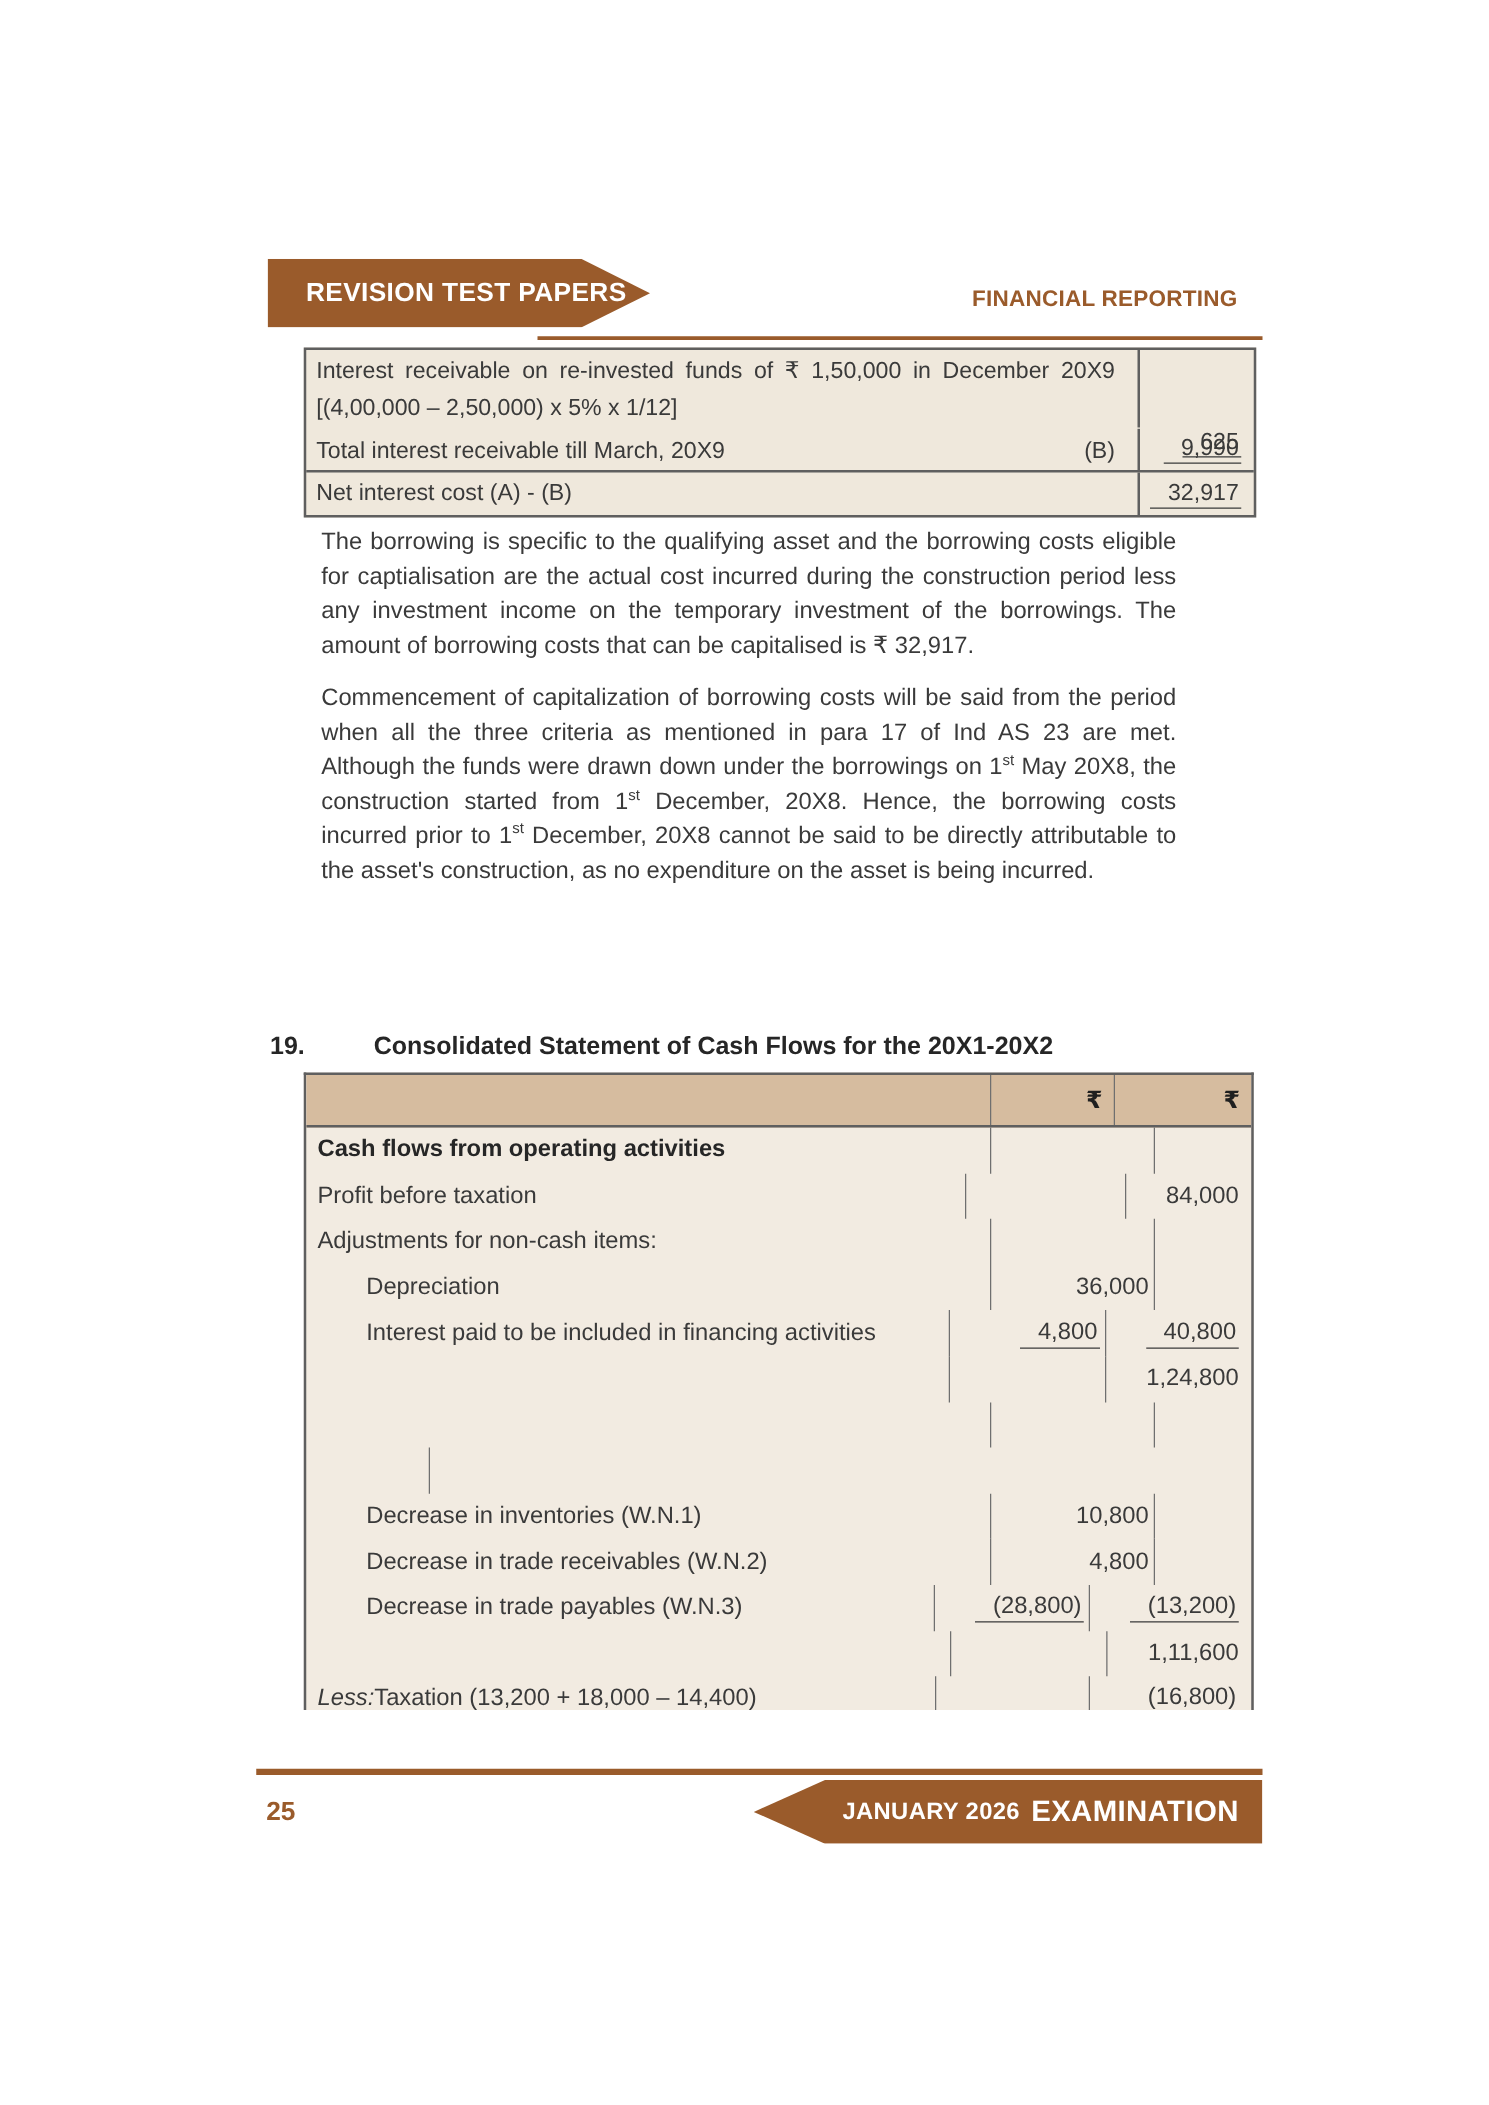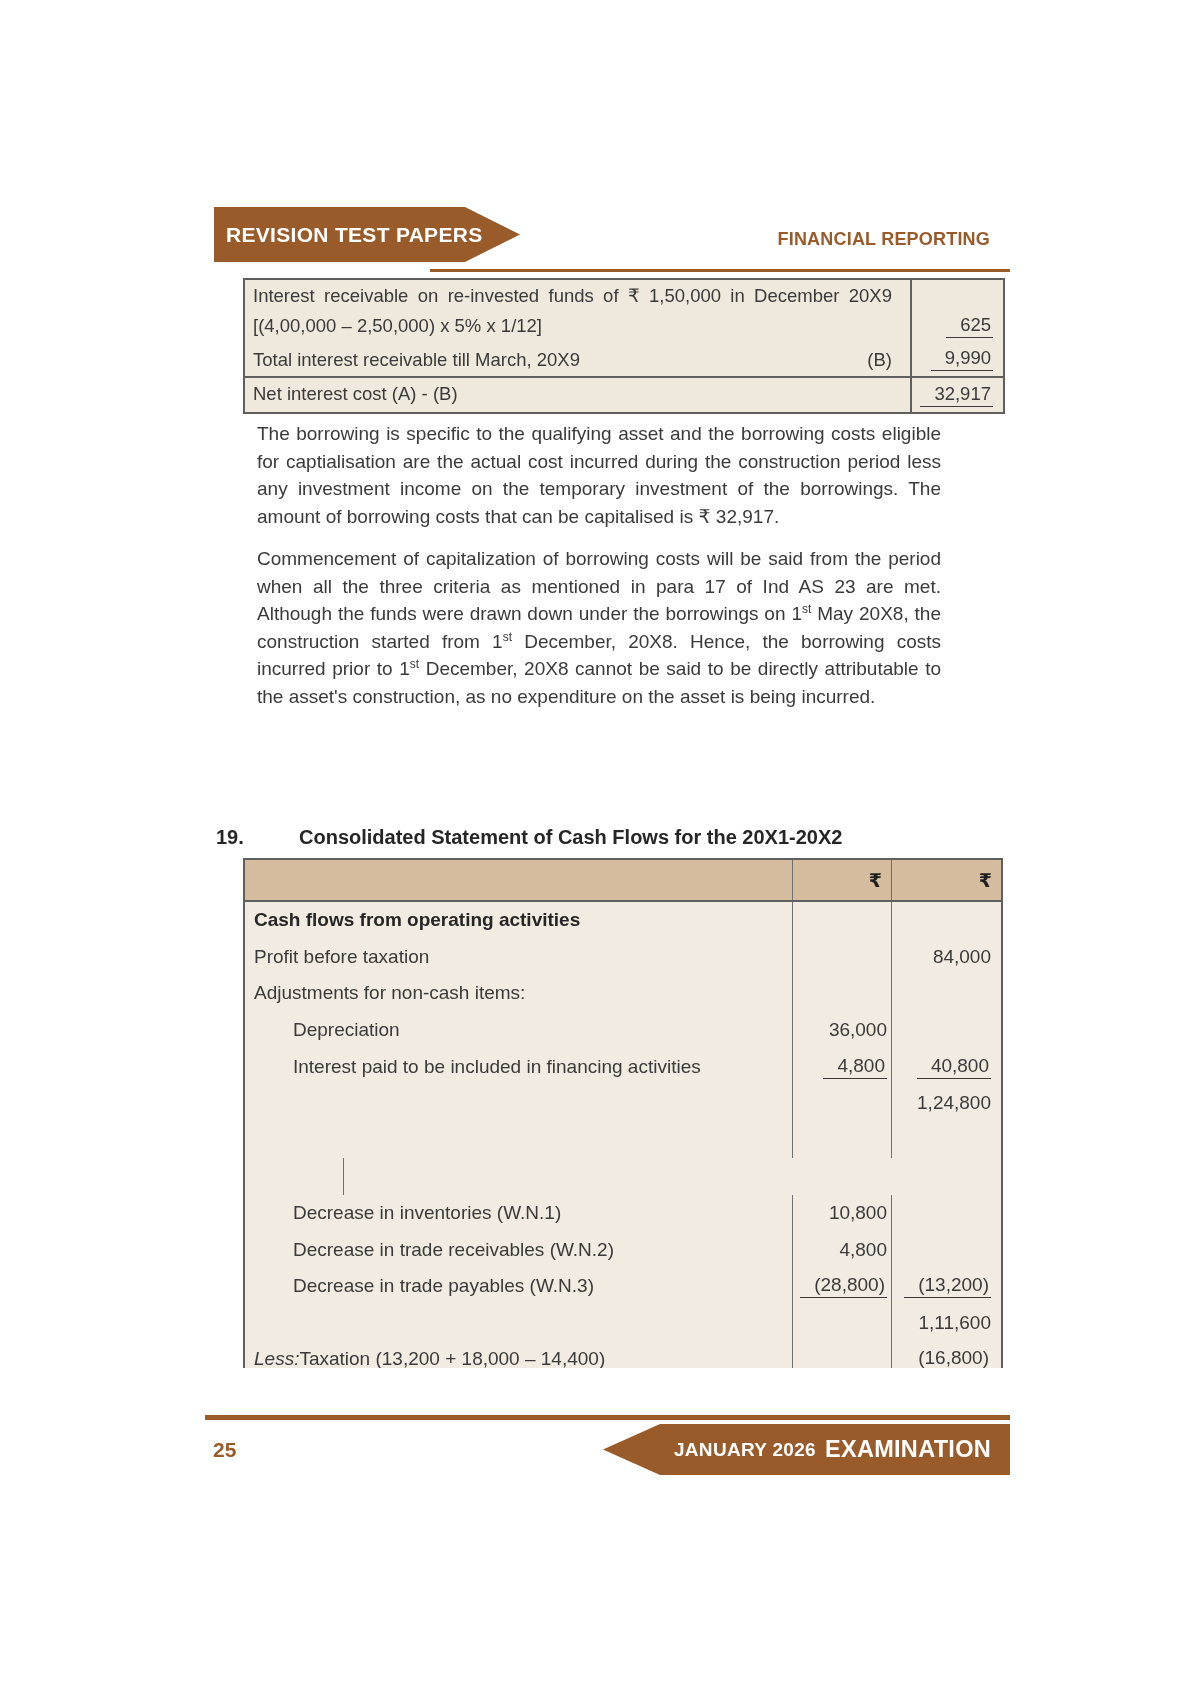--- a/index.html
+++ b/index.html
@@ -13,32 +13,32 @@
   }
   html,body{margin:0;padding:0;}
   body{background:#ffffff;}
   .page{position:relative;width:1191px;height:1684px;background:#fff;overflow:hidden;
         font-family:"Liberation Sans","DejaVu Sans",sans-serif;color:var(--ink);}
 
   
   .header-banner{position:absolute;left:214px;top:207px;width:306px;height:55px;
     background:var(--accent);
     clip-path:polygon(0 0,82% 0,100% 50%,82% 100%,0 100%);
-    display:flex;align-items:center;padding-left:12px;box-sizing:border-box;z-index:3;}
+    display:flex;align-items:center;padding-left:12px;box-sizing:border-box;z-index:3;justify-content:center;}
   .header-banner .bt{color:#fff;font-weight:bold;font-size:21px;letter-spacing:.3px;}
   .header-subject{position:absolute;top:229px;right:201px;color:var(--accent);
     font-weight:bold;font-size:18px;letter-spacing:.2px;z-index:2;}
   .header-rule{position:absolute;left:430px;top:269px;width:580px;height:3px;
     background:var(--accent);z-index:1;}
 
   
   .table1{position:absolute;left:243px;top:278px;width:762px;box-sizing:border-box;
     border:2px solid var(--border-dark);background:var(--t1-bg);font-size:18.5px;}
   .t1-row{display:flex;}
-  .t1-row:nth-child(1){height:63px;}
+  .t1-row:nth-child(1){height:63px;flex-direction:column;}
   .t1-row:nth-child(2){height:33px;}
   .t1-row:nth-child(3){height:34px;border-top:2px solid var(--border-dark);}
   .t1-label{width:667px;box-sizing:border-box;border-right:2px solid var(--border-dark);
     padding:1px 18px 1px 8px;line-height:30px;text-align:justify;}
   .t1-label.spread{display:flex;justify-content:space-between;align-items:flex-end;text-align:left;}
   .t1-value{flex:1;display:flex;justify-content:flex-end;align-items:flex-end;
     padding:0 10px 5px 0;}
   .num-u{border-bottom:1.6px solid #3a3a3a;padding:0 2px 1px 14px;}
 
   
@@ -55,21 +55,21 @@
   .table2{position:absolute;left:243px;top:858px;width:760px;height:510px;
     box-sizing:border-box;border:2px solid var(--border-dark);border-bottom:none;
     background:var(--t2-bg);overflow:hidden;}
   .t2-header{display:flex;height:42px;background:var(--t2-head-bg);
     border-bottom:2px solid var(--border-dark);box-sizing:border-box;}
   .t2-h{box-sizing:border-box;display:flex;align-items:center;justify-content:flex-end;
     padding-right:9px;font-weight:bold;font-size:19px;color:#1f1f1f;}
   .t2-h.c0{width:548px;border-right:1.5px solid var(--border-mid);}
   .t2-h.c1{width:99px;border-right:1.5px solid var(--border-mid);}
   .t2-h.c2{flex:1;}
-  .t2-row{display:flex;height:36.6px;font-size:19px;}
+  .t2-row{display:flex;height:36.6px;font-size:19px;gap:32px;}
   .t2-label{width:548px;box-sizing:border-box;border-right:1.5px solid var(--border-mid);
     display:flex;align-items:center;padding-left:9px;}
   .t2-label.indent{padding-left:48px;}
   .t2-label.bold{font-weight:bold;color:#262626;}
   .t2-v{width:99px;box-sizing:border-box;border-right:1.5px solid var(--border-mid);
     display:flex;align-items:center;justify-content:flex-end;padding-right:4px;}
   .t2-v2{flex:1;box-sizing:border-box;display:flex;align-items:center;
     justify-content:flex-end;padding-right:10px;}
 
   

